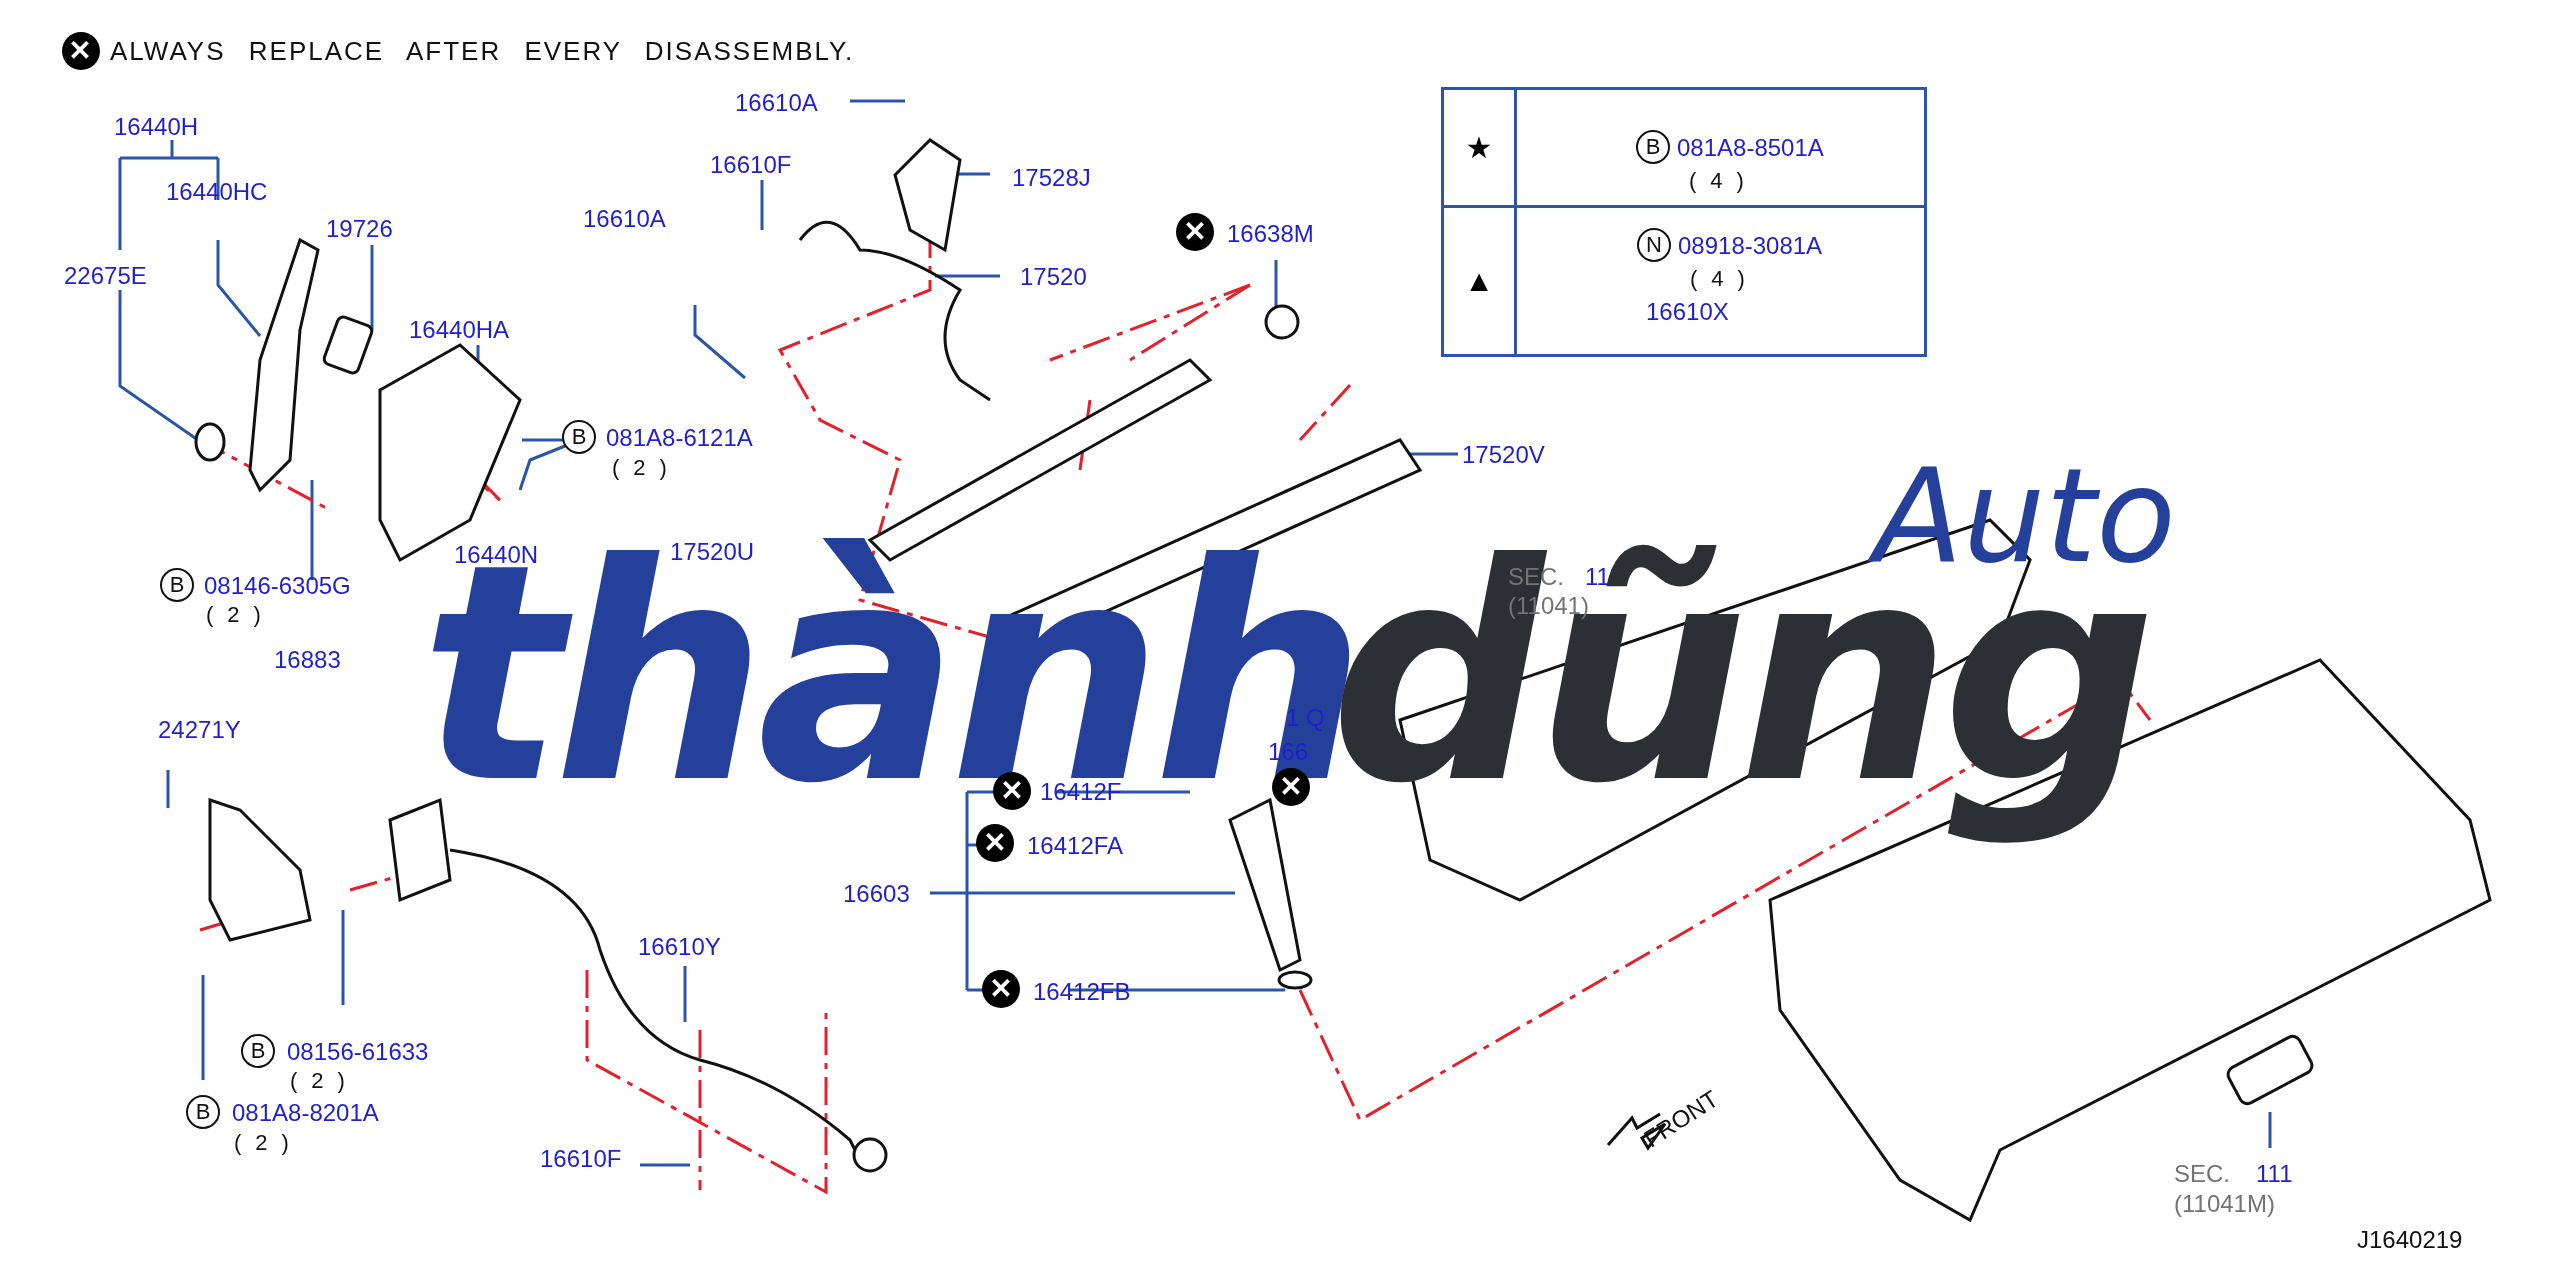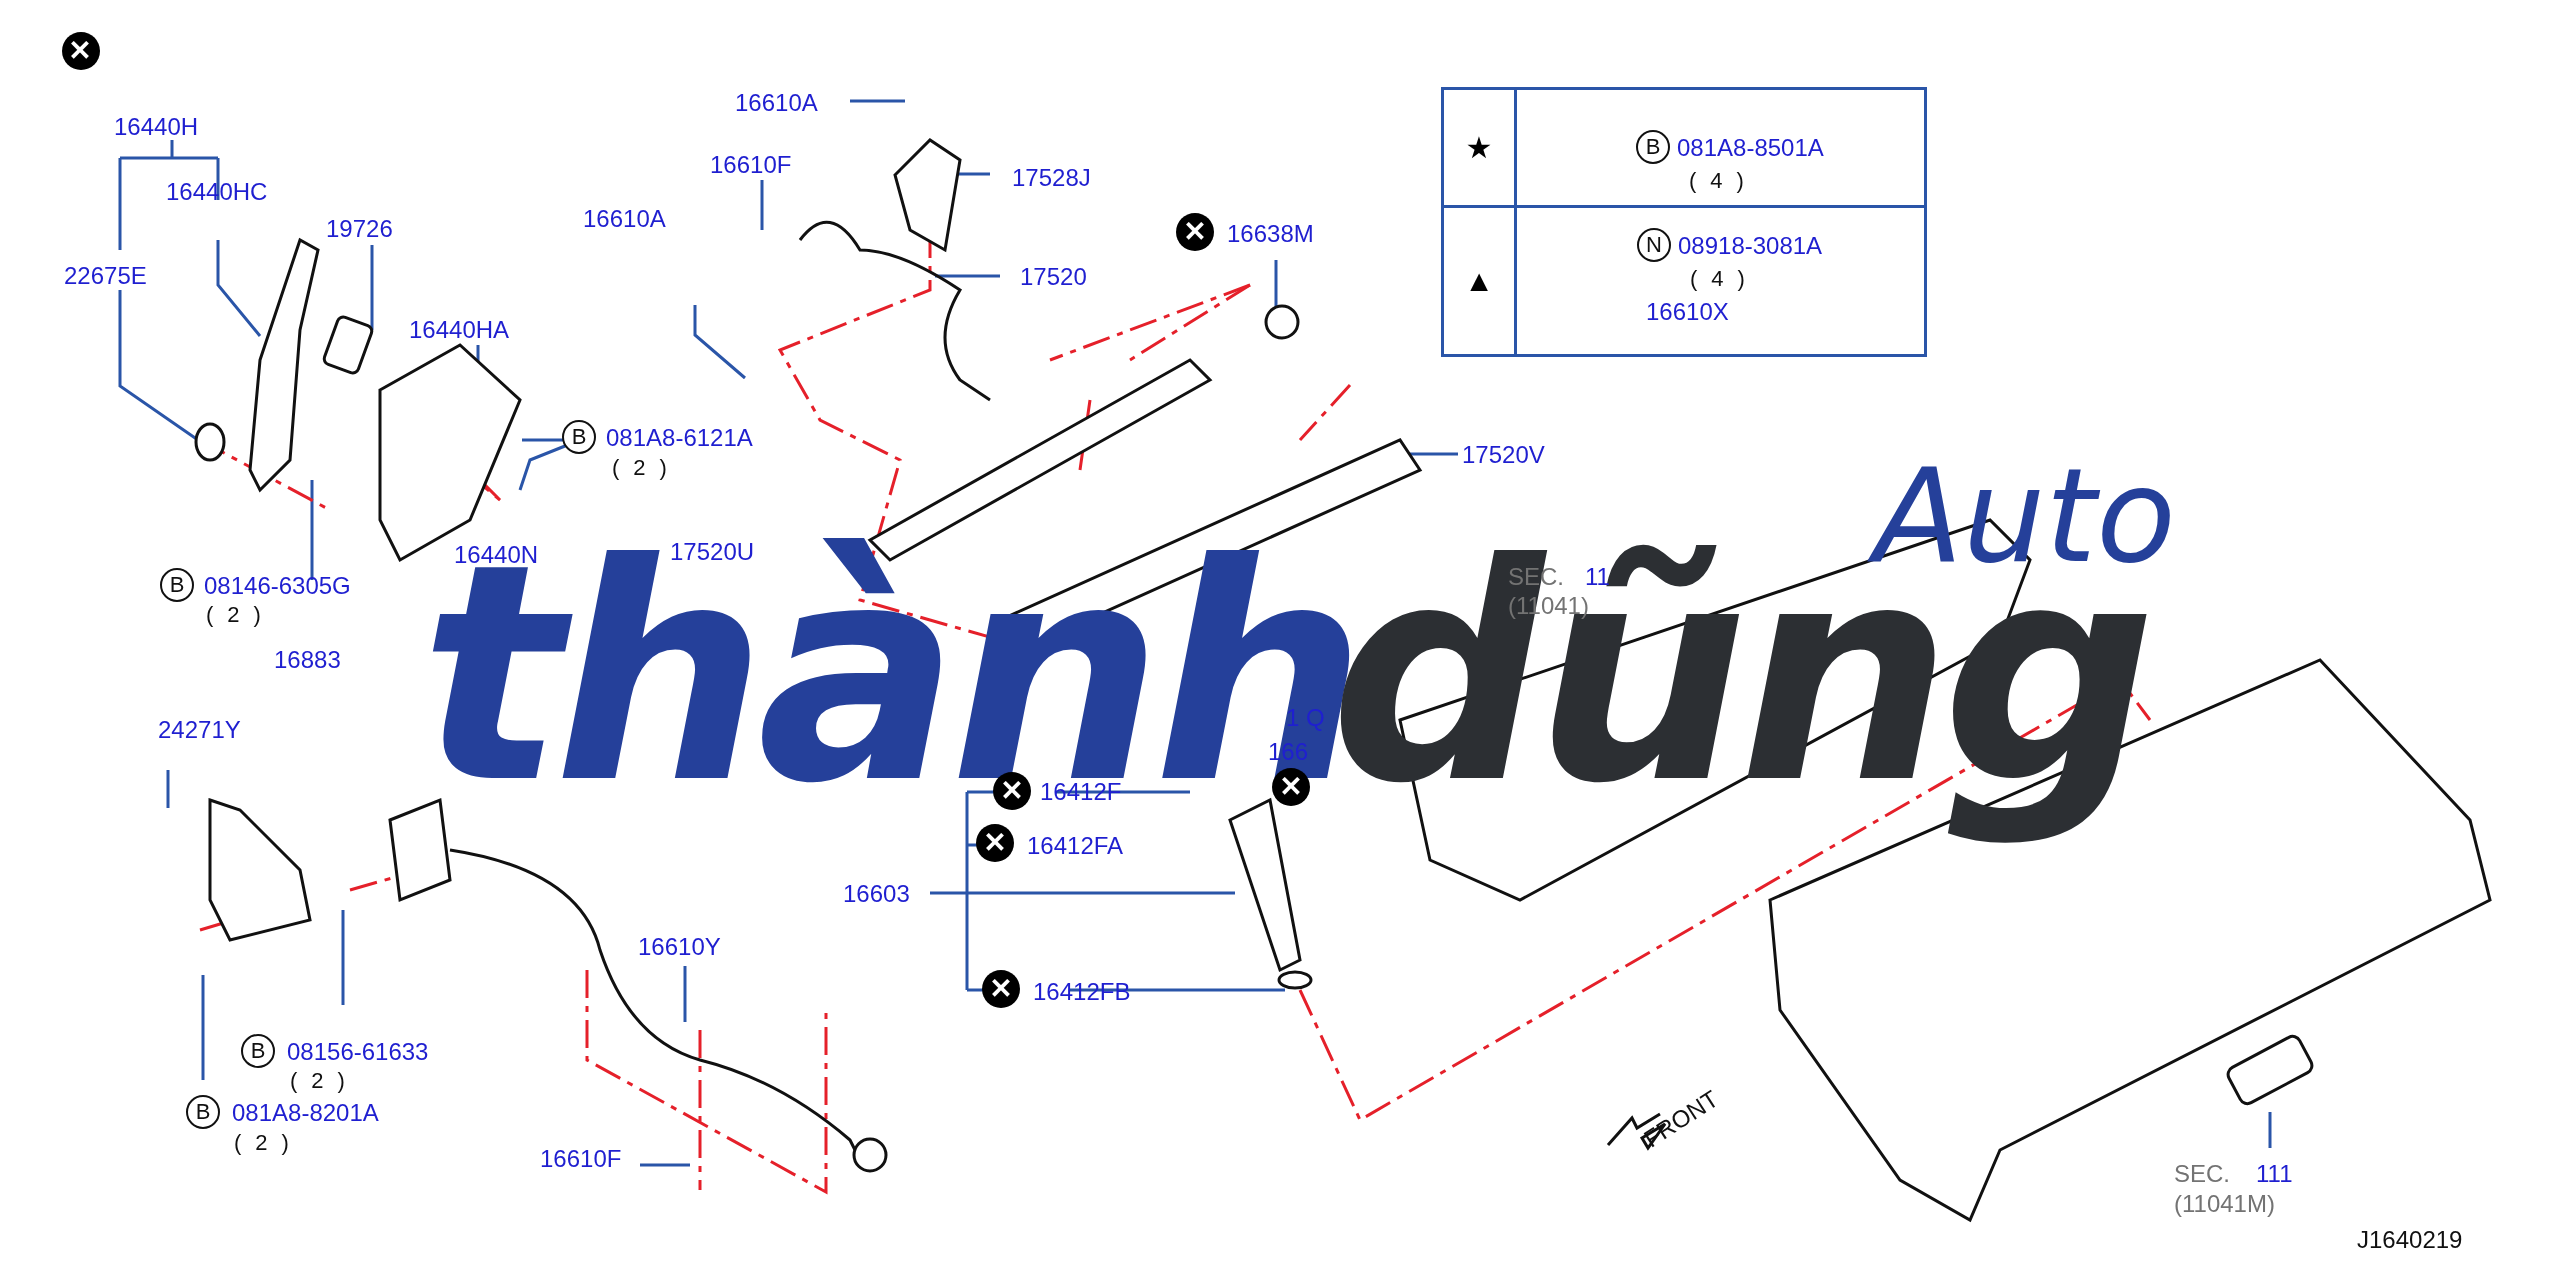--- a/index.html
+++ b/index.html
@@ -81,20 +81,21 @@
     <path d="M1608 1145 L1632 1118 L1637 1128 L1660 1114 M1665 1124 L1642 1138 L1648 1148 Z"></path>
   </g>
 </svg>
 
 <div class="wm" style="left:420px;top:500px;font-size:300px;color:#25409a;letter-spacing:-10px;">thành</div>
 <div class="wm" style="left:1330px;top:500px;font-size:300px;color:#2c2f33;letter-spacing:-10px;">dũng</div>
 <div class="wm" style="left:1830px;top:440px;font-size:130px;color:#25409a;font-weight:normal;margin-left:44px;">Auto</div>
 
 <div class="note">
   <span class="xmark">✕</span>
+  <span>ALWAYS REPLACE AFTER EVERY DISASSEMBLY.</span>
 </div>
 
 <div class="legend">
   <div class="row" style="top:0;height:118px;">
     <div class="sym">★</div>
     <div class="circ" style="left:192px;top:40px;">B</div>
     <div class="lbl" style="left:233px;top:46px;">081A8-8501A</div>
     <div class="qty" style="left:245px;top:78px;">(4)</div>
   </div>
   <div class="row" style="top:118px;height:146px;border-bottom:none;">

